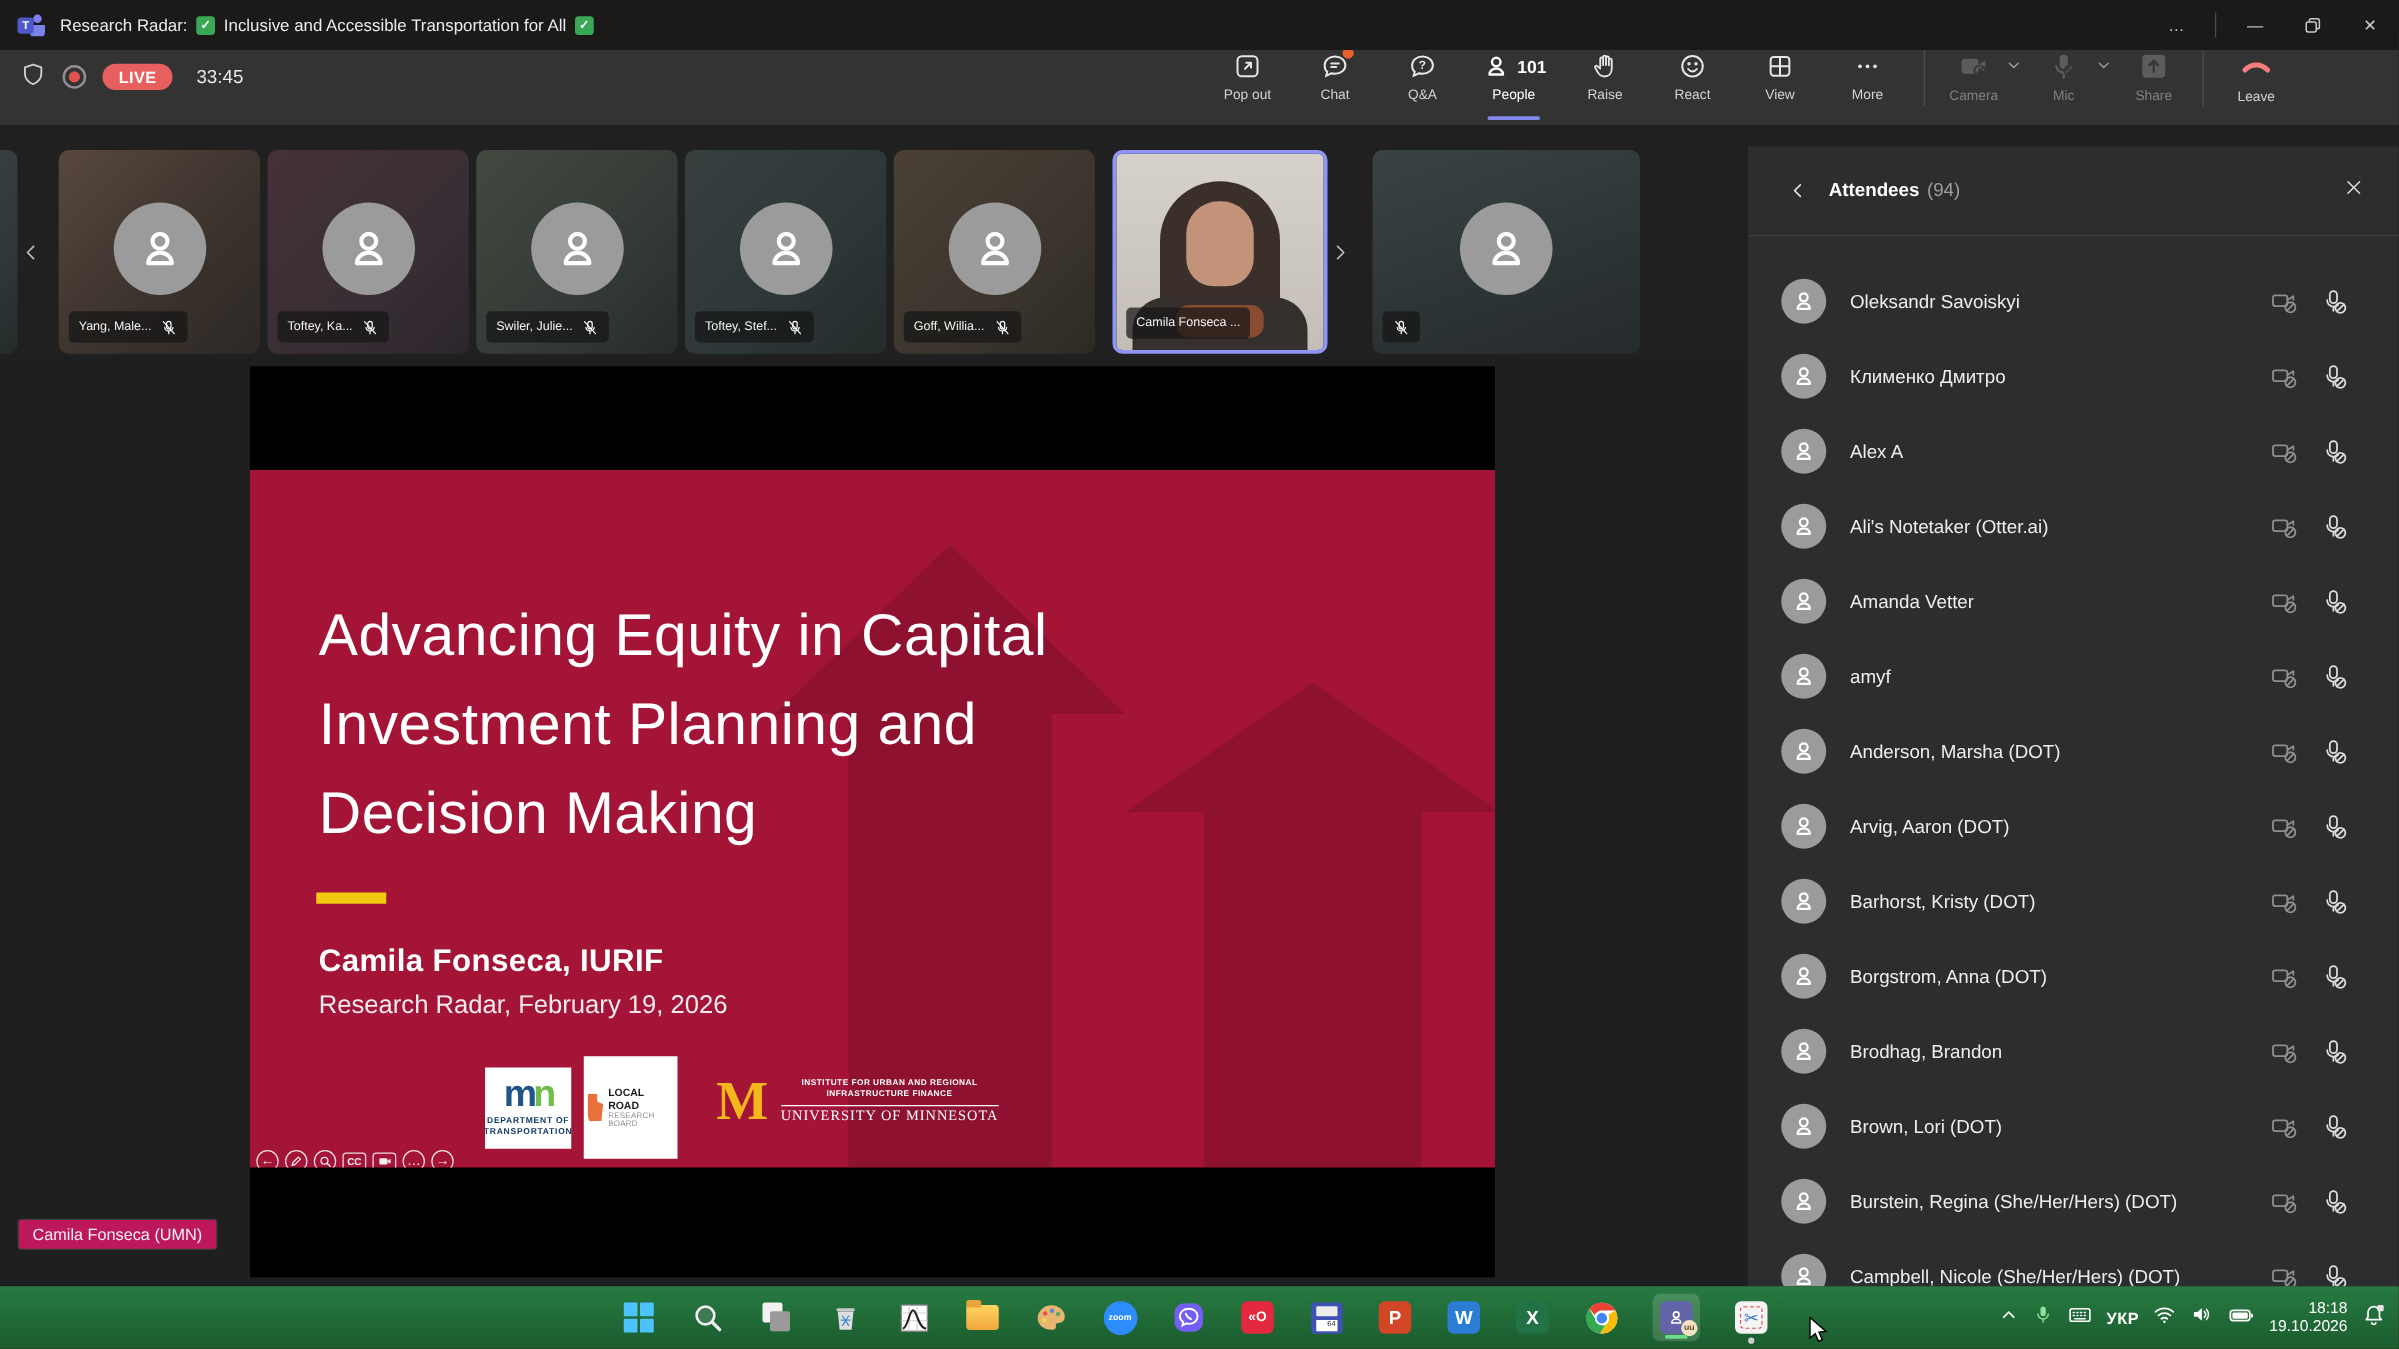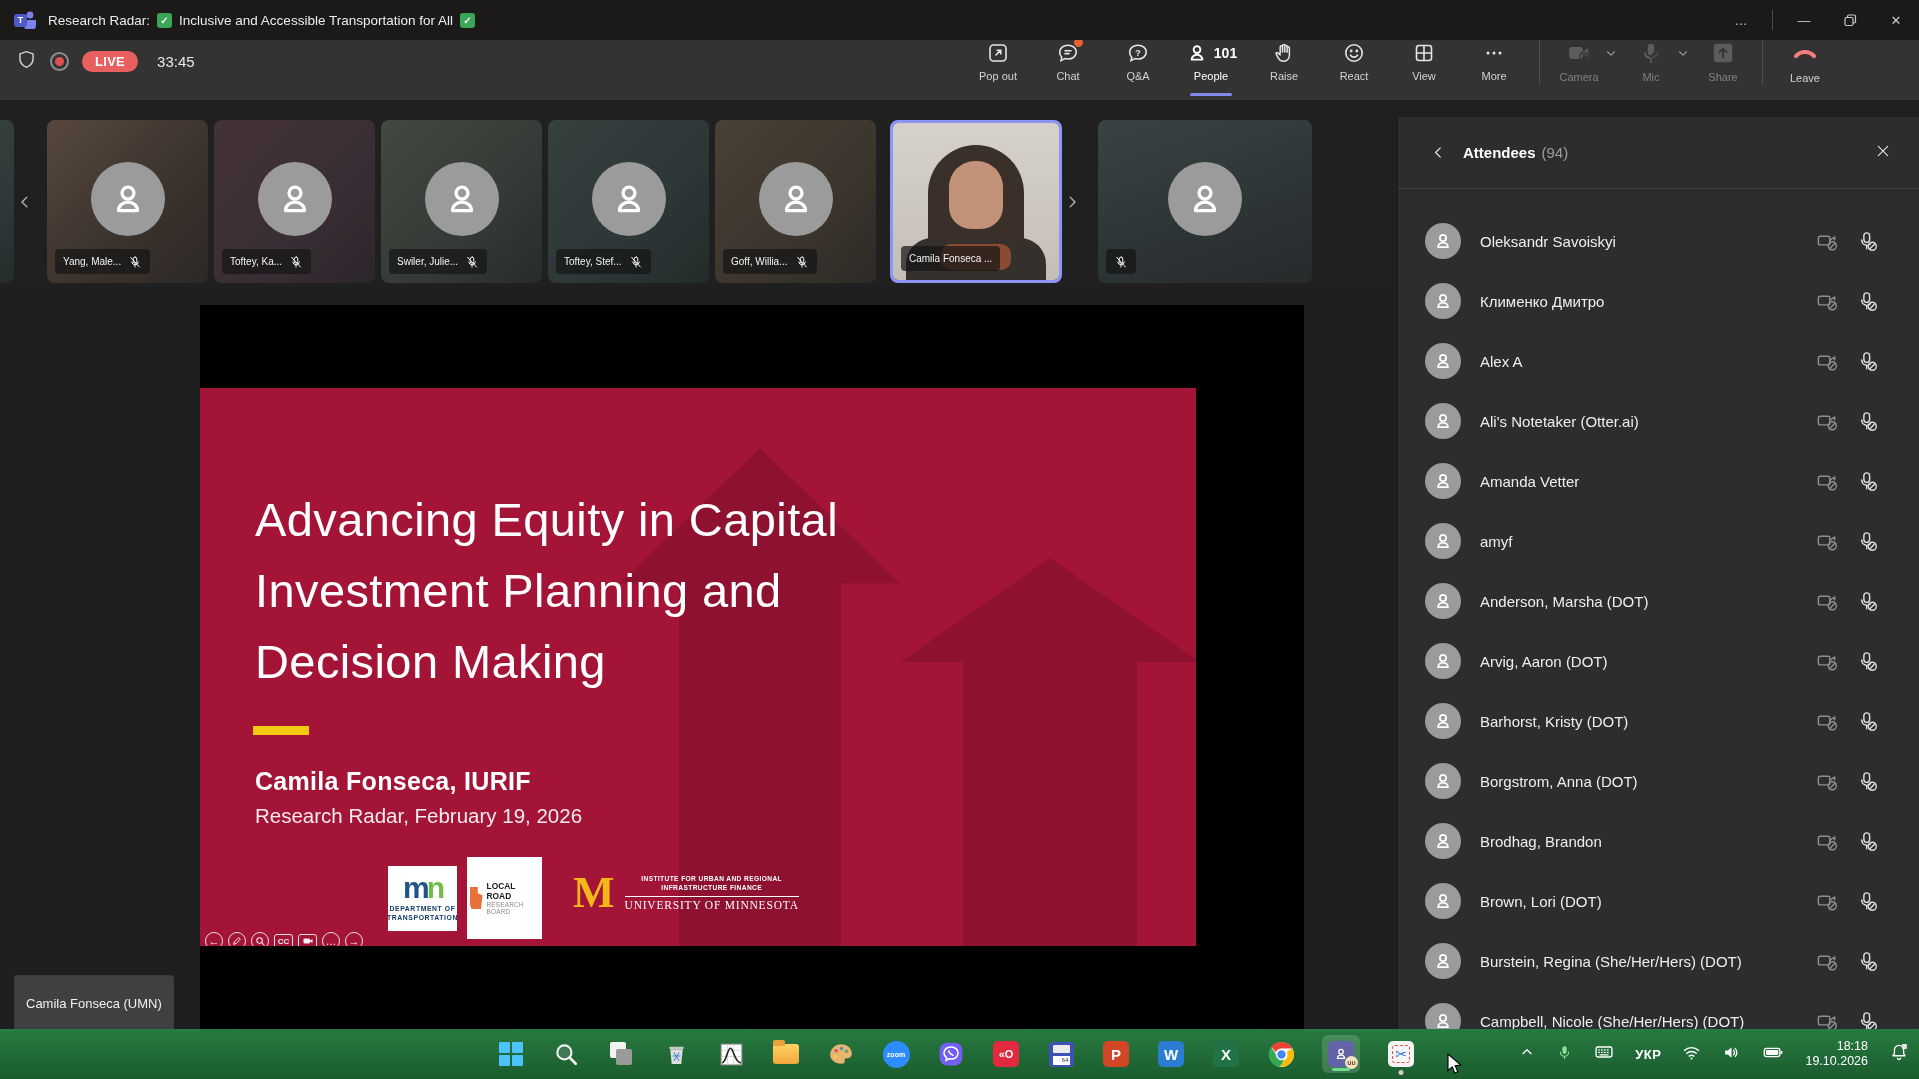--- a/index.html
+++ b/index.html
@@ -63,21 +63,21 @@
     background:#3b2f2a; border-radius:48px 48px 20px 20px; }
   .vp-face { position:absolute; left:50%; top:38px; transform:translateX(-50%); width:54px; height:68px;
     background:#c29379; border-radius:26px 26px 22px 22px; }
   .vp-body { position:absolute; left:50%; bottom:-18px; transform:translateX(-50%); width:140px; height:60px;
     background:#35302c; border-radius:26px 26px 0 0; }
   .vp-scarf { position:absolute; left:50%; bottom:10px; transform:translateX(-50%); width:70px; height:26px;
     background:#8a4b33; border-radius:10px; }
 
   
   .stage { position:absolute; top:285px; left:0; width:1397px; height:744px; background:#1f1f1f; z-index:5; }
-  .slide-frame { position:absolute; left:200px; top:20px; width:1104px; height:729px; background:#000; }
+  .slide-frame { position:absolute; left:200px; top:8px; width:996px; height:729px; background:#000; }
   .slide { position:absolute; left:0; top:83px; width:996px; height:558px; background:#a31437; overflow:hidden; }
   .wm-arrow { position:absolute; background:rgba(0,0,0,.12);
     clip-path:polygon(50% 0,100% 26%,79% 26%,79% 100%,21% 100%,21% 26%,0 26%); }
   .slide-title { position:absolute; left:55px; top:96px; color:#ffffff; font-size:47px; font-weight:300;
     letter-spacing:.4px; line-height:71px; }
   .gold-bar { position:absolute; left:53px; top:338px; width:56px; height:9px; background:#f2c811; }
   .slide-speaker { position:absolute; left:55px; top:379px; color:#fff; font-size:25px; font-weight:bold; letter-spacing:.3px; }
   .slide-sub { position:absolute; left:55px; top:416px; color:#f5ebee; font-size:20.5px; }
   .logo-box { position:absolute; background:#fff; display:flex; flex-direction:column; align-items:center; justify-content:center; }
   .mndot-box { left:188px; top:478px; width:69px; height:65px; }
@@ -93,22 +93,22 @@
   .umn-m { color:#f3b71c; font-family:"Liberation Serif", serif; font-weight:bold; font-size:44px; line-height:44px; }
   .umn-right { color:#fff; }
   .umn-l12 { font-size:6.6px; font-weight:bold; letter-spacing:.4px; text-align:center; line-height:8.6px; }
   .umn-rule { height:1px; background:#fff; margin:3px 0 2px; }
   .umn-l3 { font-family:"Liberation Serif", serif; font-size:11.5px; letter-spacing:.8px; }
   .slide-controls { position:absolute; left:5px; top:544px; display:flex; align-items:center; gap:5px; }
   .sc-circle { width:18px; height:18px; border:1.4px solid #f1dee4; border-radius:50%; color:#fbeff3;
     display:flex; align-items:center; justify-content:center; font-size:11px; }
   .sc-rect { width:19px; height:15px; border:1.4px solid #f1dee4; border-radius:3px; color:#fbeff3;
     display:flex; align-items:center; justify-content:center; font-size:8px; font-weight:bold; }
-  .presenter-label { position:absolute; left:14px; top:690px; background:#404040; border:1px solid #3a3a3a;
-    color:#f0f0f0; font-size:13px; padding:20px 11px; border-radius:3px; }
+  .presenter-label { position:absolute; left:14px; top:690px; background:#be185d; border:1px solid #3a3a3a;
+    color:#f0f0f0; font-size:13px; padding:4px 11px; border-radius:3px; }
 
   
   .attendees { position:absolute; top:117px; right:0; width:522px; height:912px; background:#2d2d2d;
     border-left:1px solid #191919; overflow:hidden; z-index:20; }
   .att-header { height:72px; display:flex; align-items:center; padding:0 28px 0 32px; border-bottom:1px solid #3f3f3f;text-align:center; }
   .att-title { color:#ffffff; font-size:15px; font-weight:bold; margin-left:16px; }
   .att-count { color:#9d9d9d; font-size:15px; margin-left:6px; }
   .att-close { margin-left:auto; color:#e3e3e3; font-size:16px; }
   .att-list { padding-top:22px; }
   .att-row { height:60px; display:flex; align-items:center; padding-left:27px; padding-right:40px; }
@@ -144,21 +144,21 @@
     background:#6cdc8c; border-radius:2px; }
   .run-dot { position:absolute; bottom:-7px; left:50%; transform:translateX(-50%); width:5px; height:5px;
     border-radius:50%; background:#cfcfcf; }
   .snip-sq { width:26px; height:26px; background:#f4f4f4; border-radius:5px; display:flex; align-items:center;
     justify-content:center; color:#3b6fd4; font-size:14px; position:relative; }
   .snip-sq:before { content:""; position:absolute; inset:4px; border:1.4px dashed #e05252; border-radius:3px; }
   .floppy-sq { width:25px; height:25px; background:#3f51b5; border-radius:3px; position:relative; }
   .floppy-sq:before { content:""; position:absolute; left:4px; top:3px; right:4px; height:8px; background:#ececec; border-radius:1px; }
   .floppy-sq:after { content:"64"; position:absolute; left:4px; bottom:2px; right:4px; height:9px; background:#fff;
     color:#333; font-size:6px; text-align:right; line-height:9px; padding-right:1px; }
-  .tb-tray { position:absolute; right:10px; top:0; height:50px; display:flex; align-items:center; gap:21px; color:#fff; }
+  .tb-tray { position:absolute; right:10px; top:0; height:50px; display:flex; align-items:center; gap:11px; color:#fff; }
   .tray-lang { font-size:13px; font-weight:bold; letter-spacing:.5px; }
   .tray-clock { text-align:right; font-size:12.5px; line-height:15px; }
   .cursor { position:absolute; left:1447px; top:1053px; z-index:99; pointer-events:none; }
 </style>
 </head>
 <body>
 
 <svg width="0" height="0" style="position:absolute">
   <defs>
     <symbol id="sym-person" viewBox="0 0 24 24">

